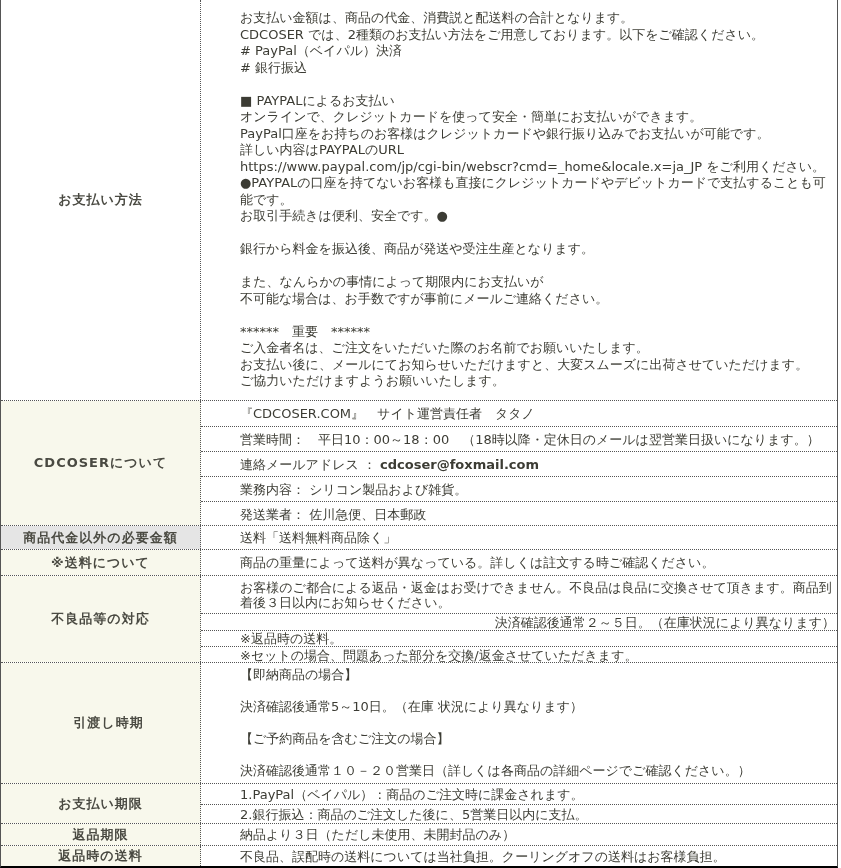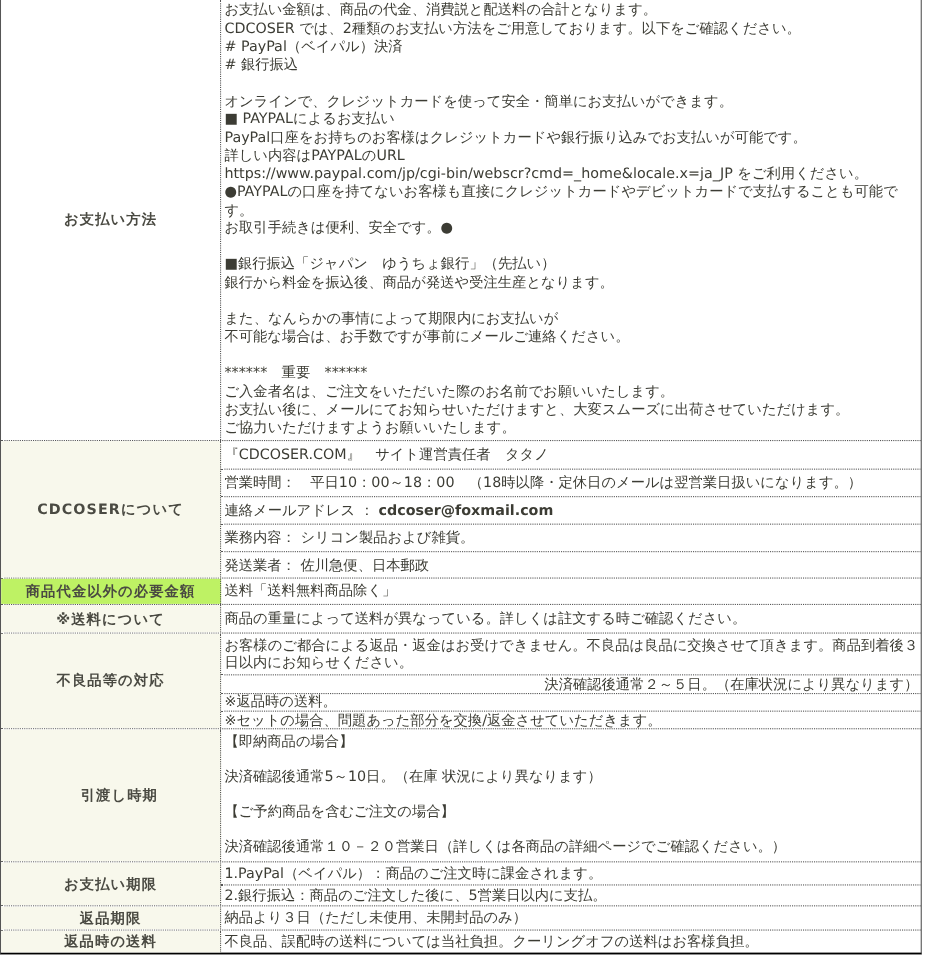--- a/index.html
+++ b/index.html
@@ -65,48 +65,48 @@
     flex-direction: column;
     justify-content: center;
     overflow: hidden;
   }
   .cell-divider {
     border-top: 1px dotted #555;
   }
   .line {
     white-space: pre-wrap;
     word-wrap: break-word;
+    margin-left: 36px;
   }
   .bold { font-weight: bold; }
 </style>
 </head>
 <body>
 
 <div class="page">
   <div class="info-table">
       <div class="row first-row" style="height: 400px;">
     <div class="label-cell" style="background: rgb(255, 255, 255);">
       <span class="label">お支払い方法</span>
     </div>
     <div class="cells">
           <div class="cell" style="line-height: 16.5px;">
             <div class="line">お支払い金額は、商品の代金、消費説と配送料の合計となります。</div>
             <div class="line">CDCOSER では、2種類のお支払い方法をご用意しております。以下をご確認ください。</div>
             <div class="line"># PayPal（ベイパル）決済</div>
             <div class="line"># 銀行振込</div>
             <div class="line">&nbsp;</div>
+            <div class="line">■ PAYPALによるお支払い</div>
             <div class="line">オンラインで、クレジットカードを使って安全・簡単にお支払いができます。</div>
-            <div class="line">■ PAYPALによるお支払い</div>
             <div class="line">PayPal口座をお持ちのお客様はクレジットカードや銀行振り込みでお支払いが可能です。</div>
             <div class="line">詳しい内容はPAYPALのURL</div>
             <div class="line">https://www.paypal.com/jp/cgi-bin/webscr?cmd=_home&amp;locale.x=ja_JP をご利用ください。</div>
             <div class="line">●PAYPALの口座を持てないお客様も直接にクレジットカードやデビットカードで支払することも可能です。</div>
             <div class="line">お取引手続きは便利、安全です。●</div>
             <div class="line">&nbsp;</div>
-            <div class="line">■銀行振込「ジャパン　ゆうちょ銀行」（先払い）</div>
             <div class="line">銀行から料金を振込後、商品が発送や受注生産となります。</div>
             <div class="line">&nbsp;</div>
             <div class="line">また、なんらかの事情によって期限内にお支払いが</div>
             <div class="line">不可能な場合は、お手数ですが事前にメールご連絡ください。</div>
             <div class="line">&nbsp;</div>
             <div class="line">******　重要　******</div>
             <div class="line">ご入金者名は、ご注文をいただいた際のお名前でお願いいたします。</div>
             <div class="line">お支払い後に、メールにてお知らせいただけますと、大変スムーズに出荷させていただけます。</div>
             <div class="line">ご協力いただけますようお願いいたします。</div>
           </div>
@@ -128,21 +128,21 @@
           </div>
           <div class="cell cell-divider" style="height: 25px; flex: 0 0 auto;">
             <div class="line">業務内容： シリコン製品および雑貨。</div>
           </div>
           <div class="cell cell-divider" style="height: 25px; flex: 0 0 auto;">
             <div class="line">発送業者： 佐川急便、日本郵政</div>
           </div>
         </div>
   </div>
       <div class="row" style="height: 24px;">
-    <div class="label-cell" style="background: #bef264;">
+    <div class="label-cell" style="background: #e5e5e5;">
       <span class="label">商品代金以外の必要金額</span>
     </div>
     <div class="cells">
           <div class="cell">
             <div class="line">送料「送料無料商品除く」</div>
           </div>
         </div>
   </div>
       <div class="row" style="height: 26px;">
     <div class="label-cell" style="background: rgb(248, 248, 236);">

